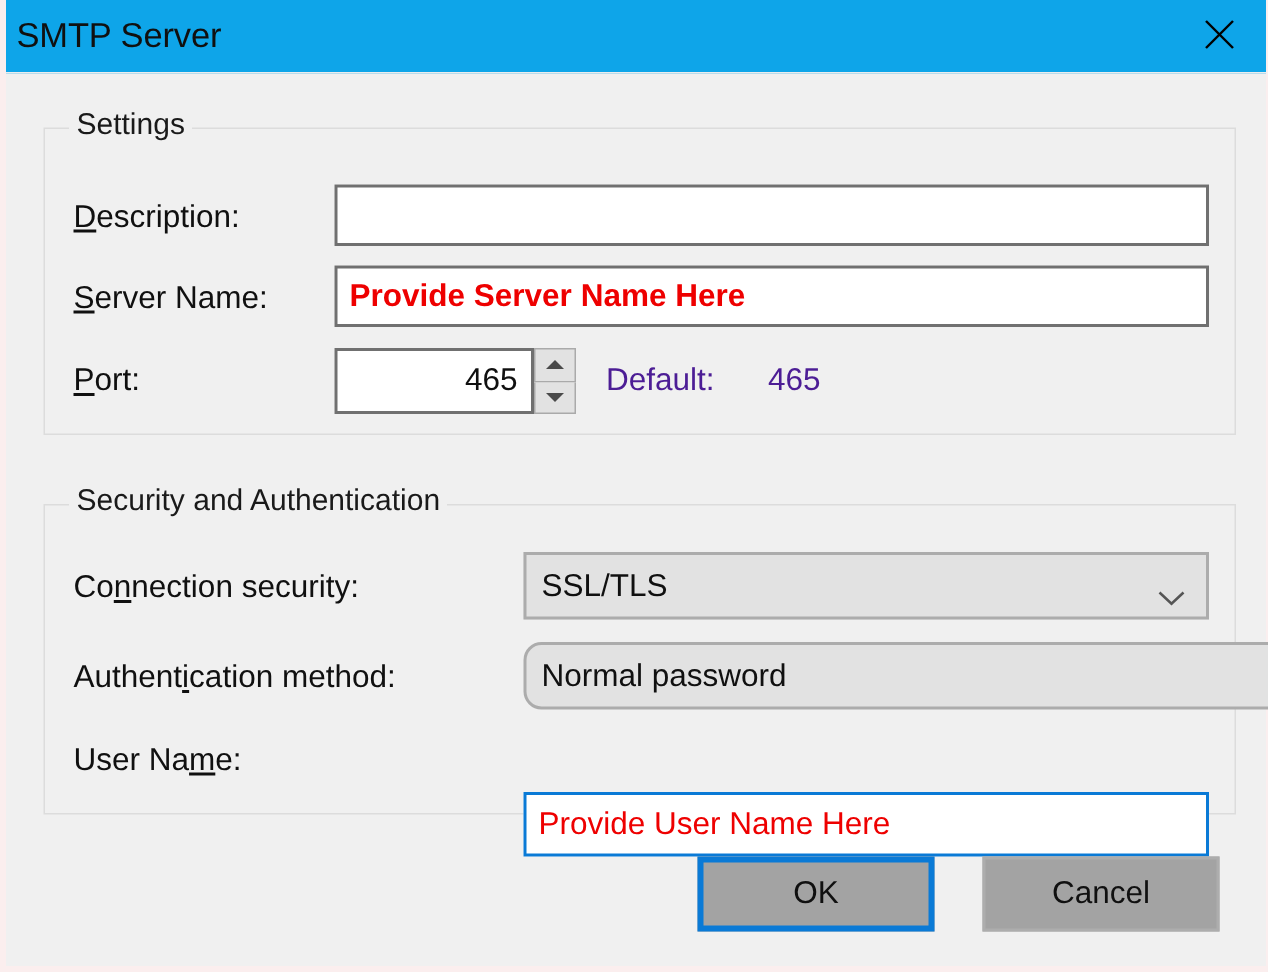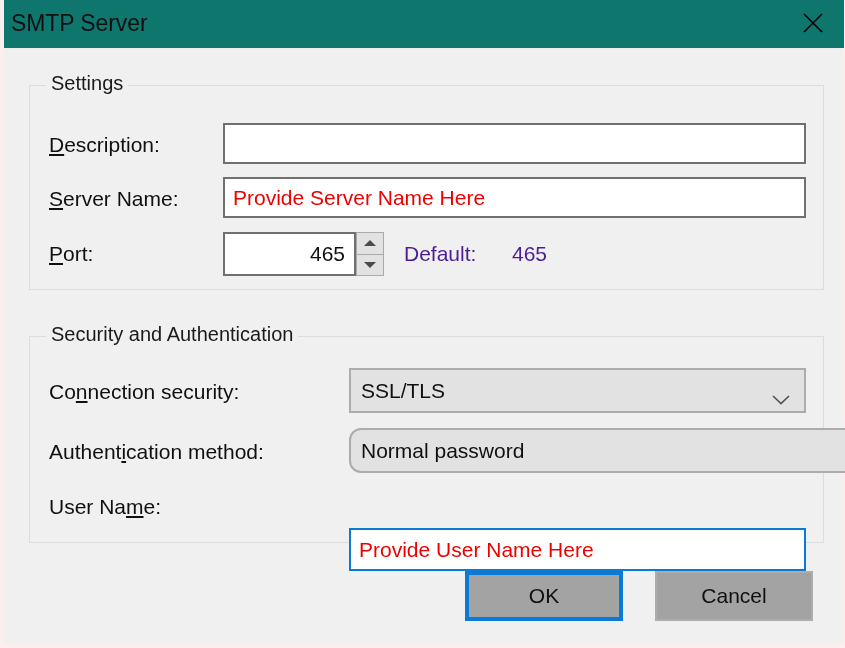--- a/index.html
+++ b/index.html
@@ -25,21 +25,21 @@
     border-bottom: 4px solid #fbeeee;
     border-right: 1px solid #fbeeee;
   }
 
   
   #titlebar {
     position: absolute;
     left: 0; top: 0;
     right: 0;
     height: 48px;
-    background: #0f766e;
+    background: #0ea5e9;
     border-bottom: 1px solid #ededed;
   }
   #title-text {
     position: absolute;
     left: 7px;
     top: 10px;
     font-size: 23px;
     color: #101010;
     letter-spacing: -0.1px;
     white-space: nowrap;
@@ -193,21 +193,21 @@
   </div>
 
   <div class="field-label" style="left:45px; top:133px;">
     <span class="acc">D</span><span>escription:</span>
   </div>
   <div class="textbox" style="left:219px; top:123px; width:583px; height:41px;"></div>
 
   <div class="field-label" style="left:45px; top:187px;">
     <span class="acc">S</span><span>erver Name:</span>
   </div>
-  <div class="textbox red" style="left:219px; top:177px; width:583px; height:41px;">Provide Server Name Here</div>
+  <div class="textbox red" style="left:219px; top:177px; width:583px; height:41px;font-weight:bold;">Provide Server Name Here</div>
 
   <div class="field-label" style="left:45px; top:242px;">
     <span class="acc">P</span><span>ort:</span>
   </div>
   <div class="textbox right" style="left:219px; top:232px; width:133px; height:44px;">465</div>
   <div class="spinner" style="left:352px; top:232px; height:44px;">
     <div class="spin-btn">
       <span class="tri tri-up"></span>
     </div>
     <div class="spin-btn">

